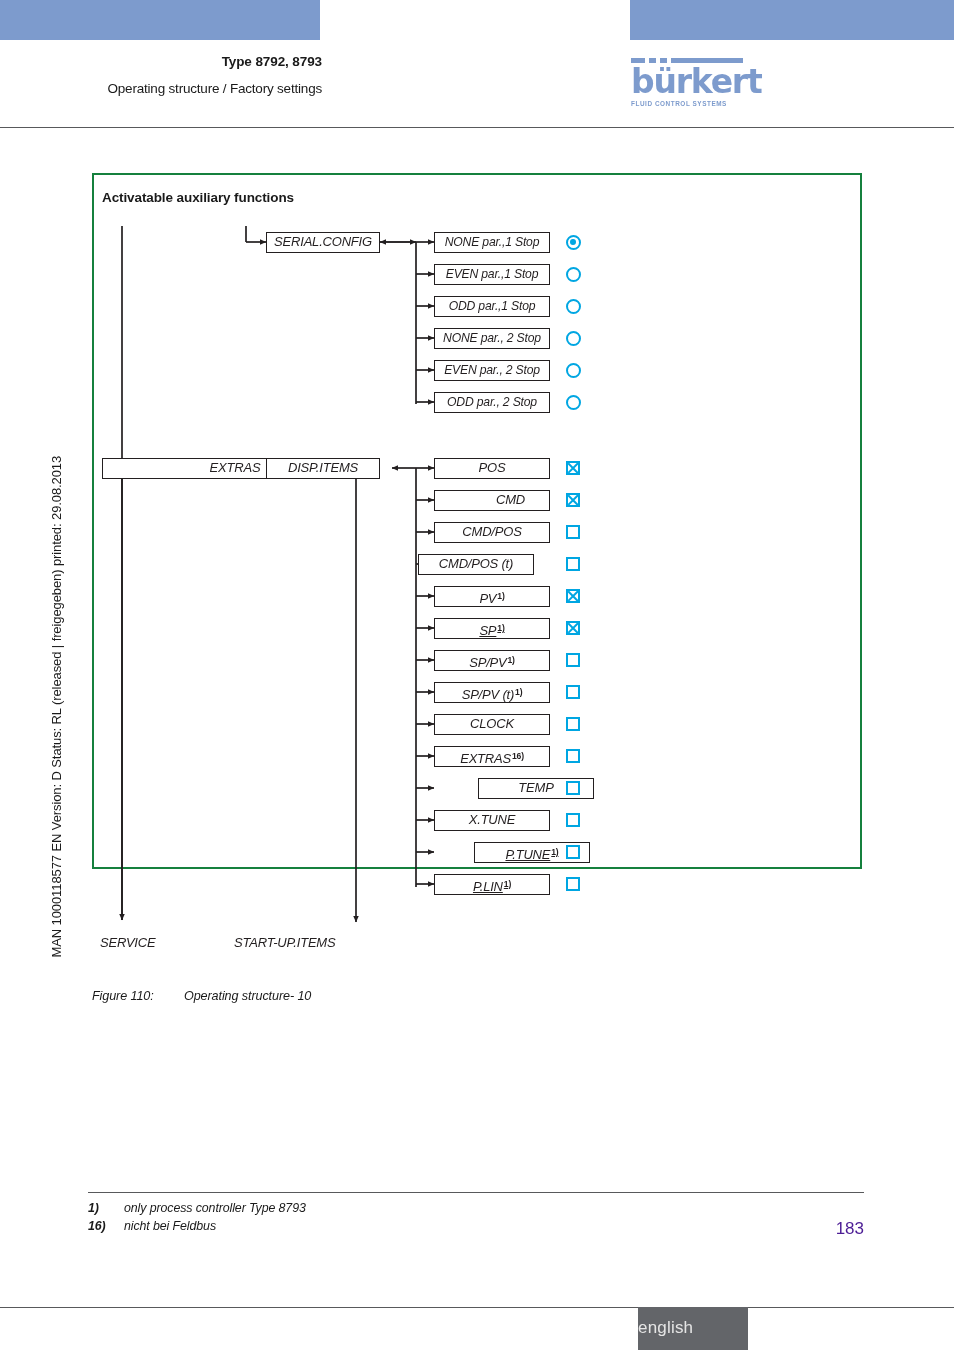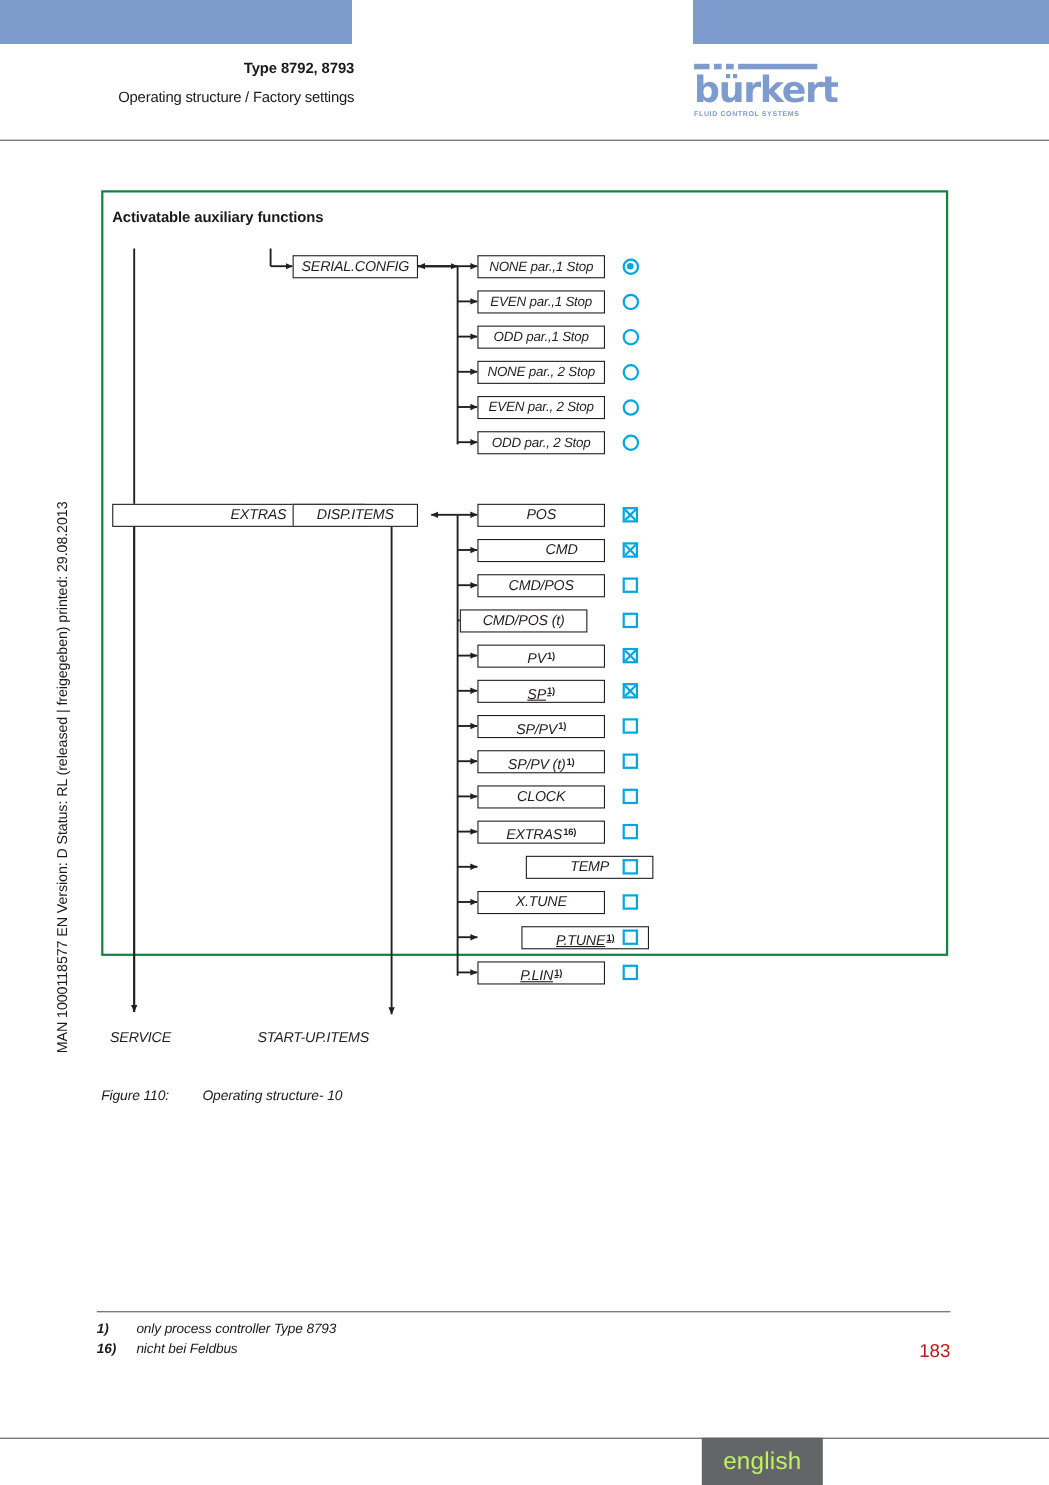--- a/index.html
+++ b/index.html
@@ -257,42 +257,42 @@
   #footnote-16 { top: 1219px; }
 
   
   #page-number {
     position: absolute;
     left: 800px;
     top: 1219px;
     width: 64px;
     text-align: right;
     font-size: 17px;
-    color: #b91c1c;
+    color: #4c1d95;
   }
 
   
   #bottom-rule {
     position: absolute;
     left: 0;
     top: 1307px;
     width: 954px;
     height: 1px;
     background: #58595b;
   }
   #language-tab {
     position: absolute;
     left: 638px;
     top: 1307px;
     width: 110px;
     height: 43px;
     background: #636569;
-    color: #bef264;
-    font-size: 22px;
-    text-align: center;
+    color: #e5e5e5;
+    font-size: 17px;
+    text-align: left;
     line-height: 42px;
     letter-spacing: 0.2px;
   }
 </style>
 </head>
 <body>
 
 <div class="banner" id="banner-left"></div>
 <div class="banner" id="banner-right"></div>
 

